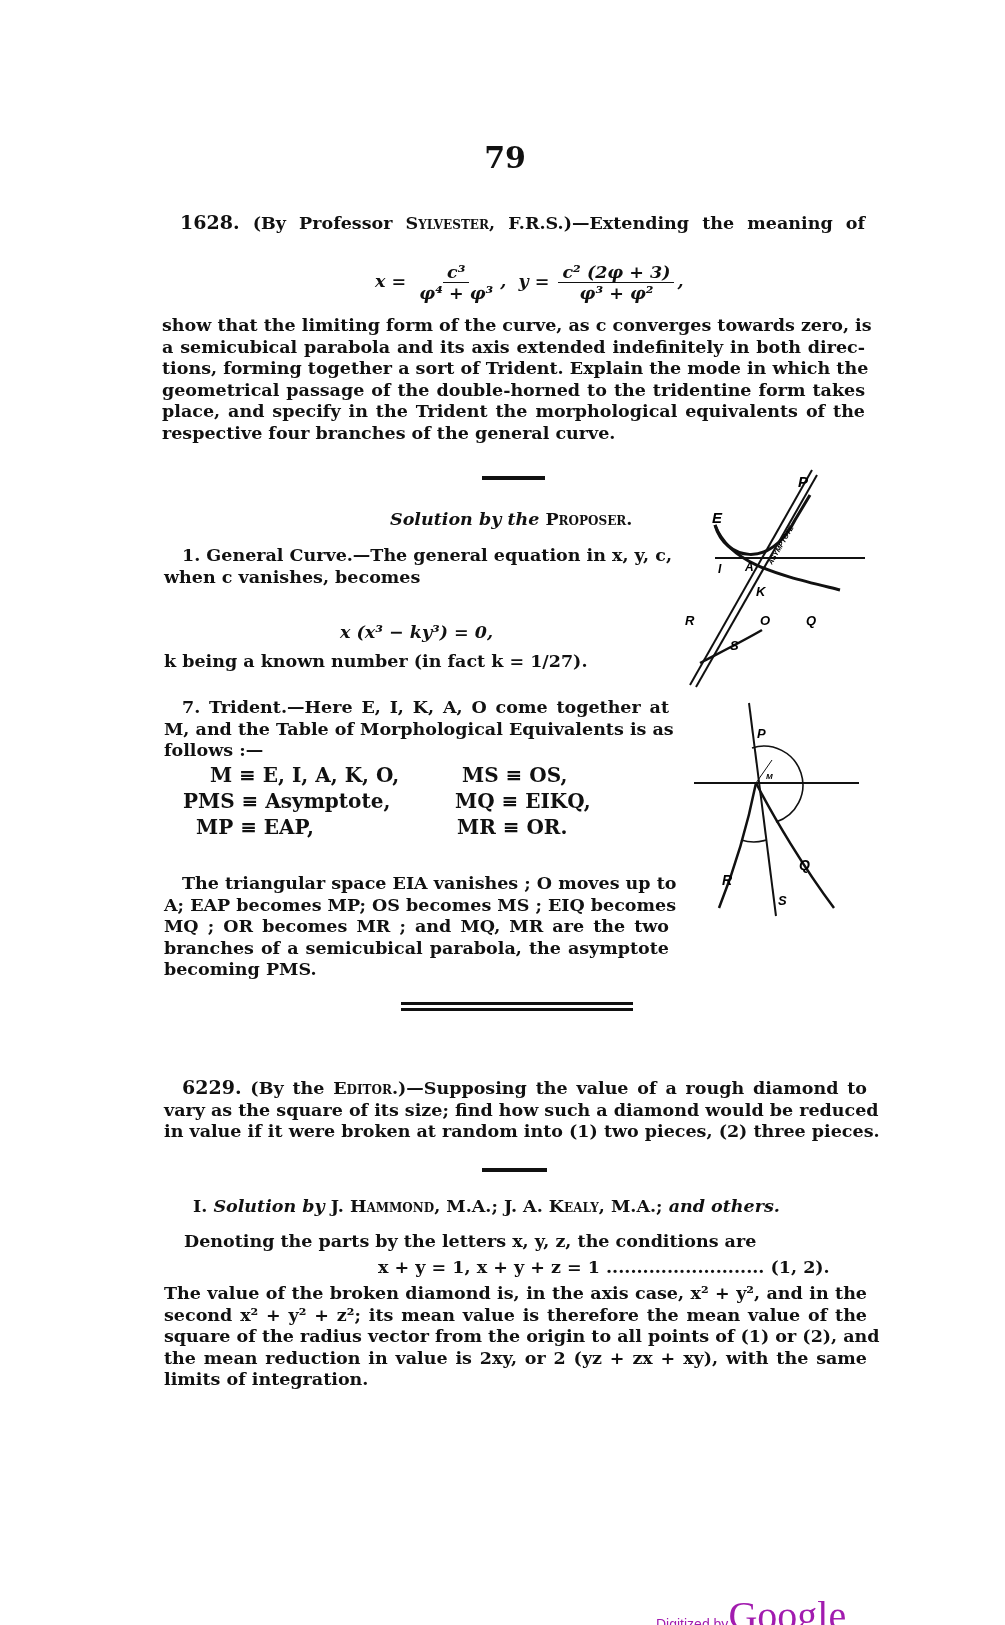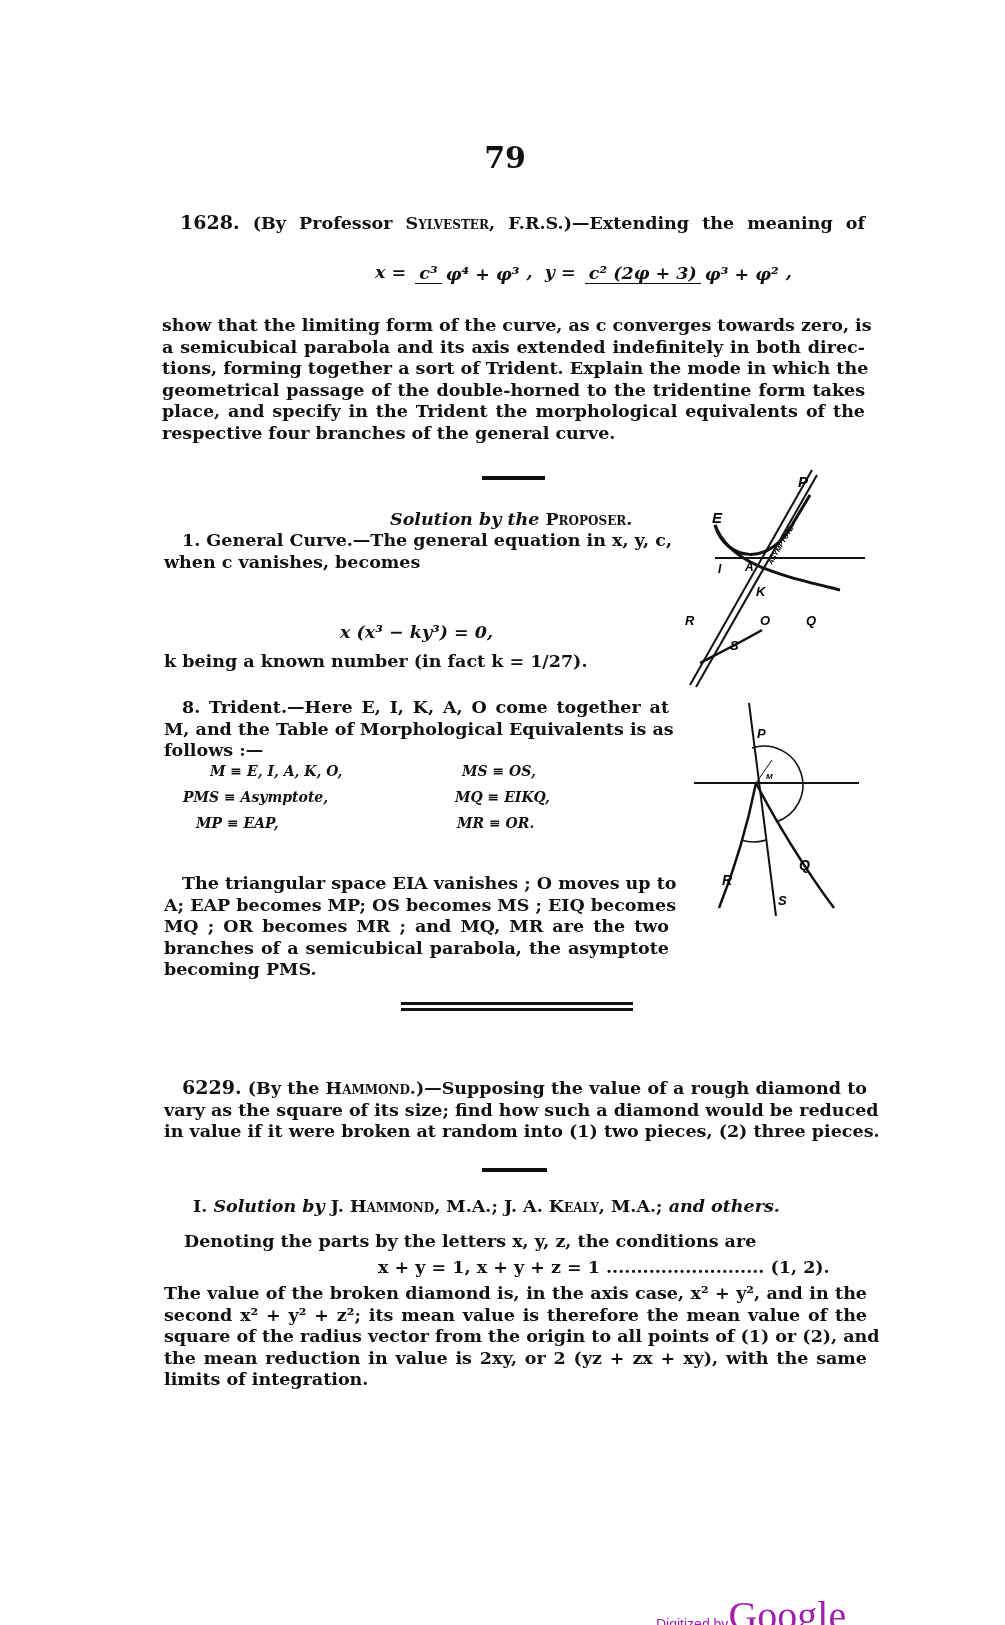--- a/index.html
+++ b/index.html
@@ -7,27 +7,27 @@
            font-family: "DejaVu Serif", "Liberation Serif", serif; color: #111; }
     .abs { position: absolute; }
     .page-number { left: 0; width: 1010px; top: 140px; text-align: center; font-size: 30px; font-weight: bold; }
     .para { font-size: 17.5px; line-height: 21.5px; text-align: justify; font-weight: bold; }
     .para .line { display: block; text-align: justify; text-align-last: justify; white-space: nowrap; }
     .para .line.last { text-align-last: left; }
     .num { font-weight: 900; font-size: 19px; }
     .sc { font-variant: small-caps; }
     i, .it { font-style: italic; }
     .eq { font-size: 17.5px; font-weight: bold; font-style: italic; white-space: nowrap; }
-    .frac { display: inline-flex; align-items: center; vertical-align: middle; margin: 0 3px; text-align: center; }
+    .frac { display: inline-flex; flex-direction: column; align-items: center; vertical-align: middle; margin: 0 3px; text-align: center; }
     .frac .n { border-bottom: 1.6px solid #111; padding: 0 4px; line-height: 20px; }
     .frac .d { line-height: 20px; padding: 0 4px; }
     .rule { background: #111; height: 4px; }
     .dbl { border-top: 3px solid #111; border-bottom: 3px solid #111; height: 3px; }
     .heading { font-size: 17.5px; font-weight: bold; white-space: nowrap; }
-    .tbl-cell { font-size: 14px; font-weight: bold; white-space: nowrap; font-style: italic; }
+    .tbl-cell { font-size: 20px; font-weight: bold; white-space: nowrap; }
     .watermark { color: #a21caf; font-family: "Liberation Sans", sans-serif; margin-top: 46px; }
     .wm-small { font-size: 14px; }
     .wm-big { font-family: "Liberation Serif", serif; font-size: 40px; }
     svg text { font-family: "Liberation Sans", sans-serif; font-weight: bold; font-style: italic; }
   </style>
 </head>
 <body>
 
 <div class="abs page-number">79</div>
 
@@ -59,29 +59,29 @@
   <span class="line">place, and specify in the Trident the morphological equivalents of the</span>
   <span class="line last">respective four branches of the general curve.</span>
 </div>
 
 <div class="abs rule" style="left:482px; top:476px; width:63px; height:4px;"></div>
 
 <div class="abs heading" style="left:390px; top:509px;">
   <span class="it">Solution by the </span><span class="sc">Proposer.</span>
 </div>
 
-<div class="abs para" style="left:164px; top:530px; width:505px;">
+<div class="abs para" style="left:164px; top:545px; width:505px;">
   <span class="line" style="padding-left:18px;">1. General Curve.—The general equation in x, y, c,</span>
   <span class="line last">when c vanishes, becomes</span>
 </div>
 <div class="abs eq" style="left:340px; top:622px;">x (x³ − ky³) = 0,</div>
 <div class="abs para" style="left:164px; top:651px; white-space:nowrap;">k being a known number (in fact k = 1/27).</div>
 
 <div class="abs para" style="left:164px; top:697px; width:505px;">
-  <span class="line" style="padding-left:18px;">8. Trident.—Here E, I, K, A, O come together at</span>
+  <span class="line" style="padding-left:18px;">7. Trident.—Here E, I, K, A, O come together at</span>
   <span class="line">M, and the Table of Morphological Equivalents is as</span>
   <span class="line last">follows :—</span>
 </div>
 
 <div>
   <div class="abs tbl-cell" style="left:210px; top:763px;">M ≡ E, I, A, K, O,</div>
   <div class="abs tbl-cell" style="left:462px; top:763px;">MS ≡ OS,</div>
   <div class="abs tbl-cell" style="left:183px; top:789px;">PMS ≡ Asymptote,</div>
   <div class="abs tbl-cell" style="left:455px; top:789px;">MQ ≡ EIKQ,</div>
   <div class="abs tbl-cell" style="left:196px; top:815px;">MP ≡ EAP,</div>
@@ -132,21 +132,21 @@
   <text x="28" y="187" font-size="14">R</text>
   <text x="105" y="172" font-size="14">Q</text>
   <text x="84" y="207" font-size="13">S</text>
 </svg>
 
 <div class="abs dbl" style="left:401px; top:1002px; width:232px;"></div>
 
 <div class="abs para" style="left:164px; top:1077px; width:703px;">
   <span class="line">
     <span style="display:inline-block; width:18px;"></span><span class="num">6229.</span>
-    <span>(By the </span><span class="sc">Hammond</span><span>.)—Supposing the value of a rough diamond to</span>
+    <span>(By the </span><span class="sc">Editor</span><span>.)—Supposing the value of a rough diamond to</span>
   </span>
   <span class="line">vary as the square of its size; find how such a diamond would be reduced</span>
   <span class="line last">in value if it were broken at random into (1) two pieces, (2) three pieces.</span>
 </div>
 
 <div class="abs rule" style="left:482px; top:1168px; width:65px; height:4px;"></div>
 
 <div class="abs heading" style="left:193px; top:1196px;">
   <span>I. </span><span class="it">Solution by </span><span class="sc">J. Hammond, M.A.; </span><span class="sc">J. A. Kealy, M.A.; </span><span class="it">and others.</span>
 </div>

